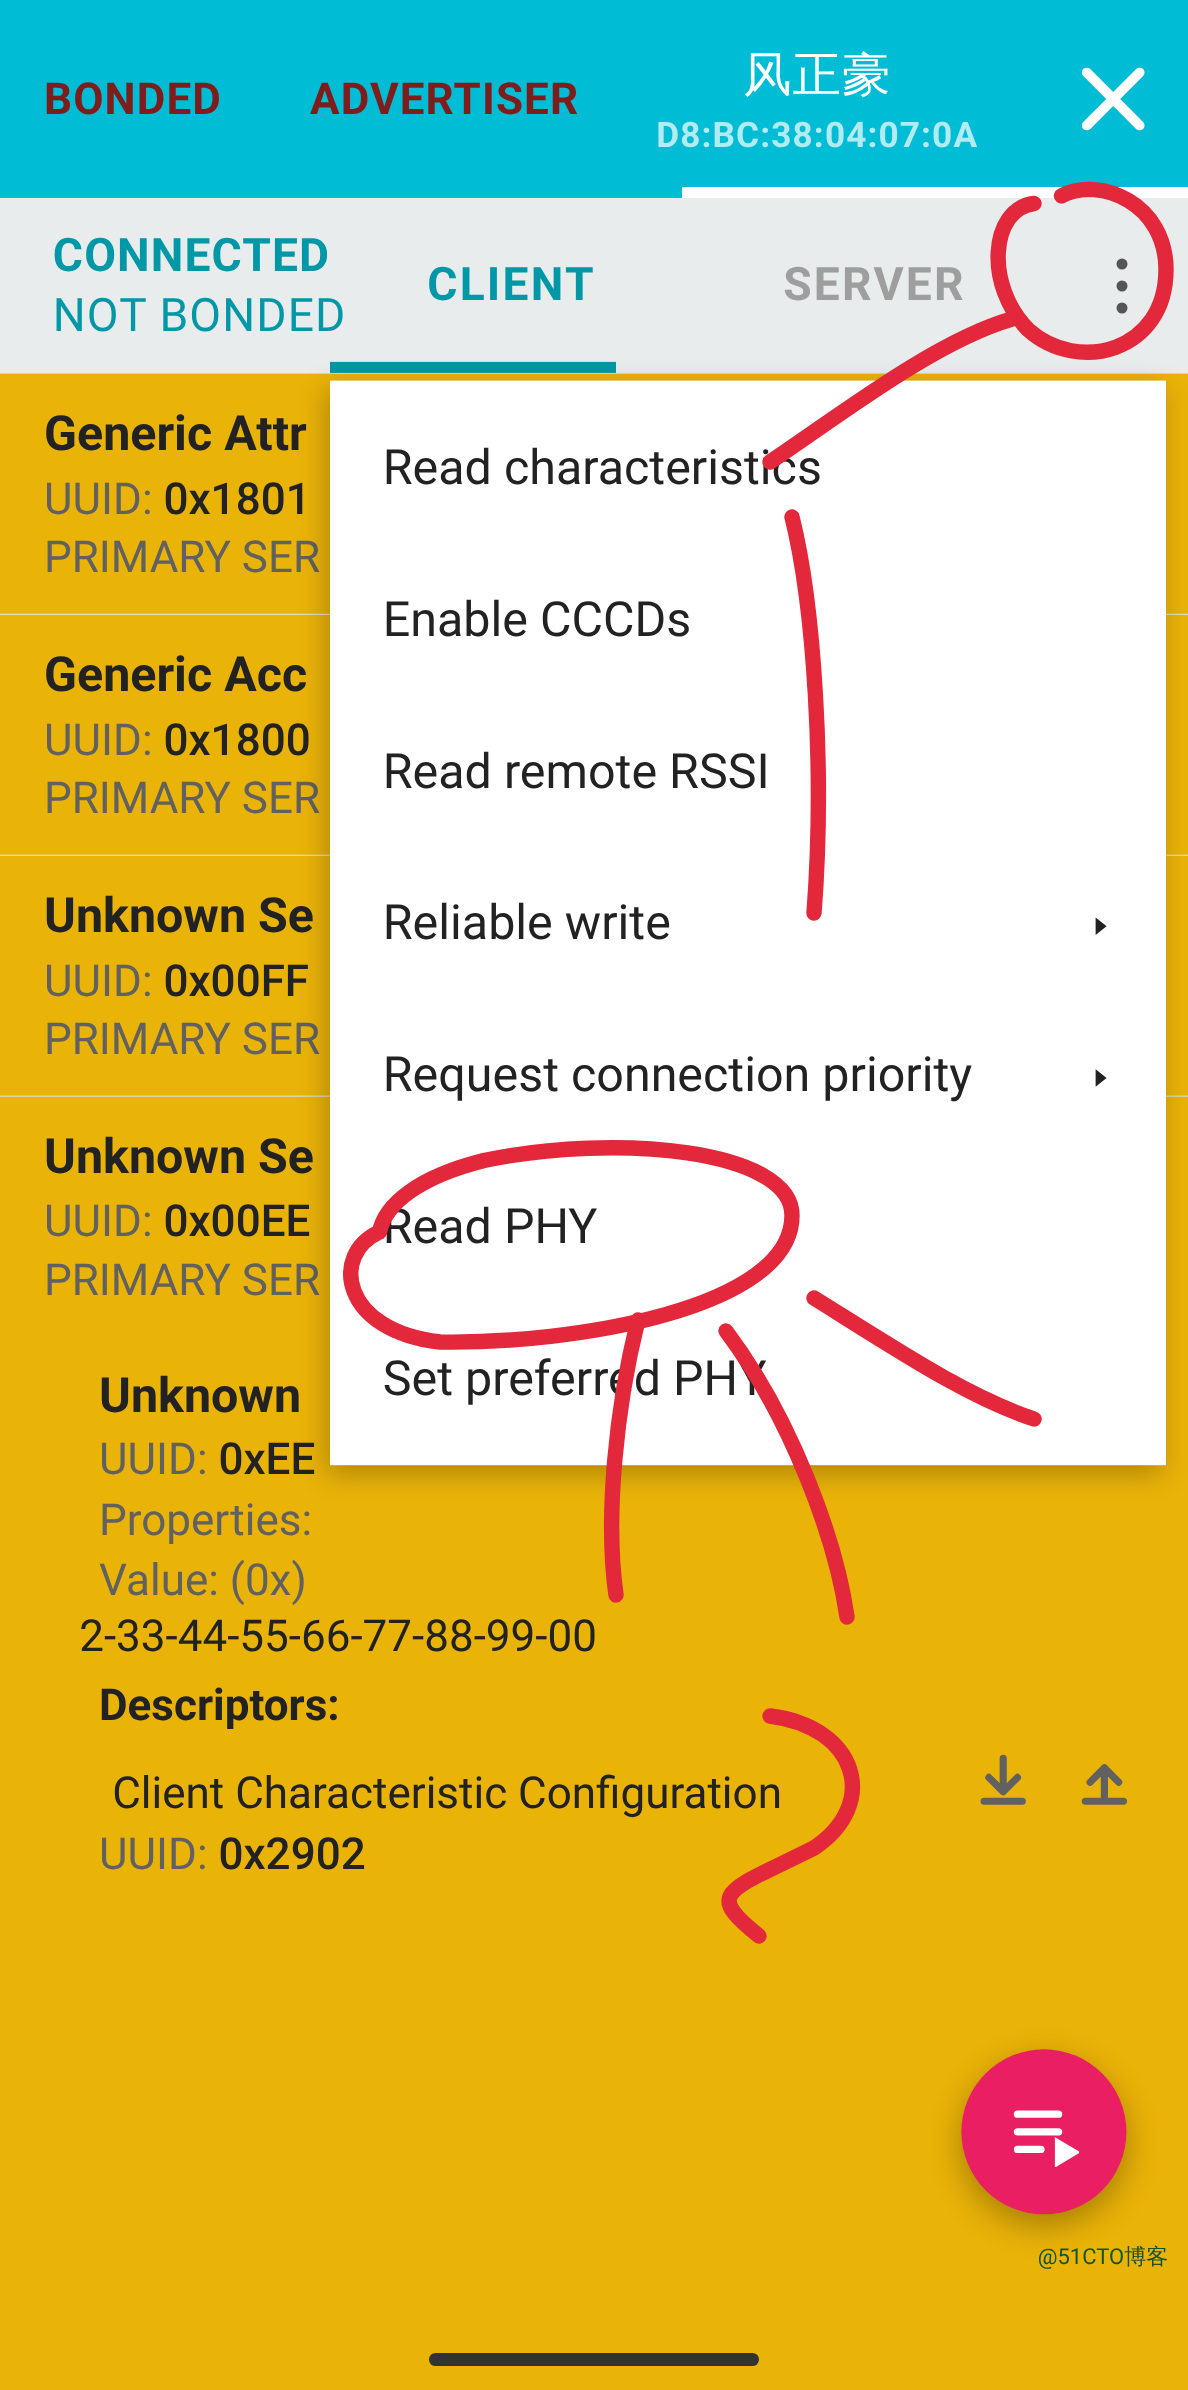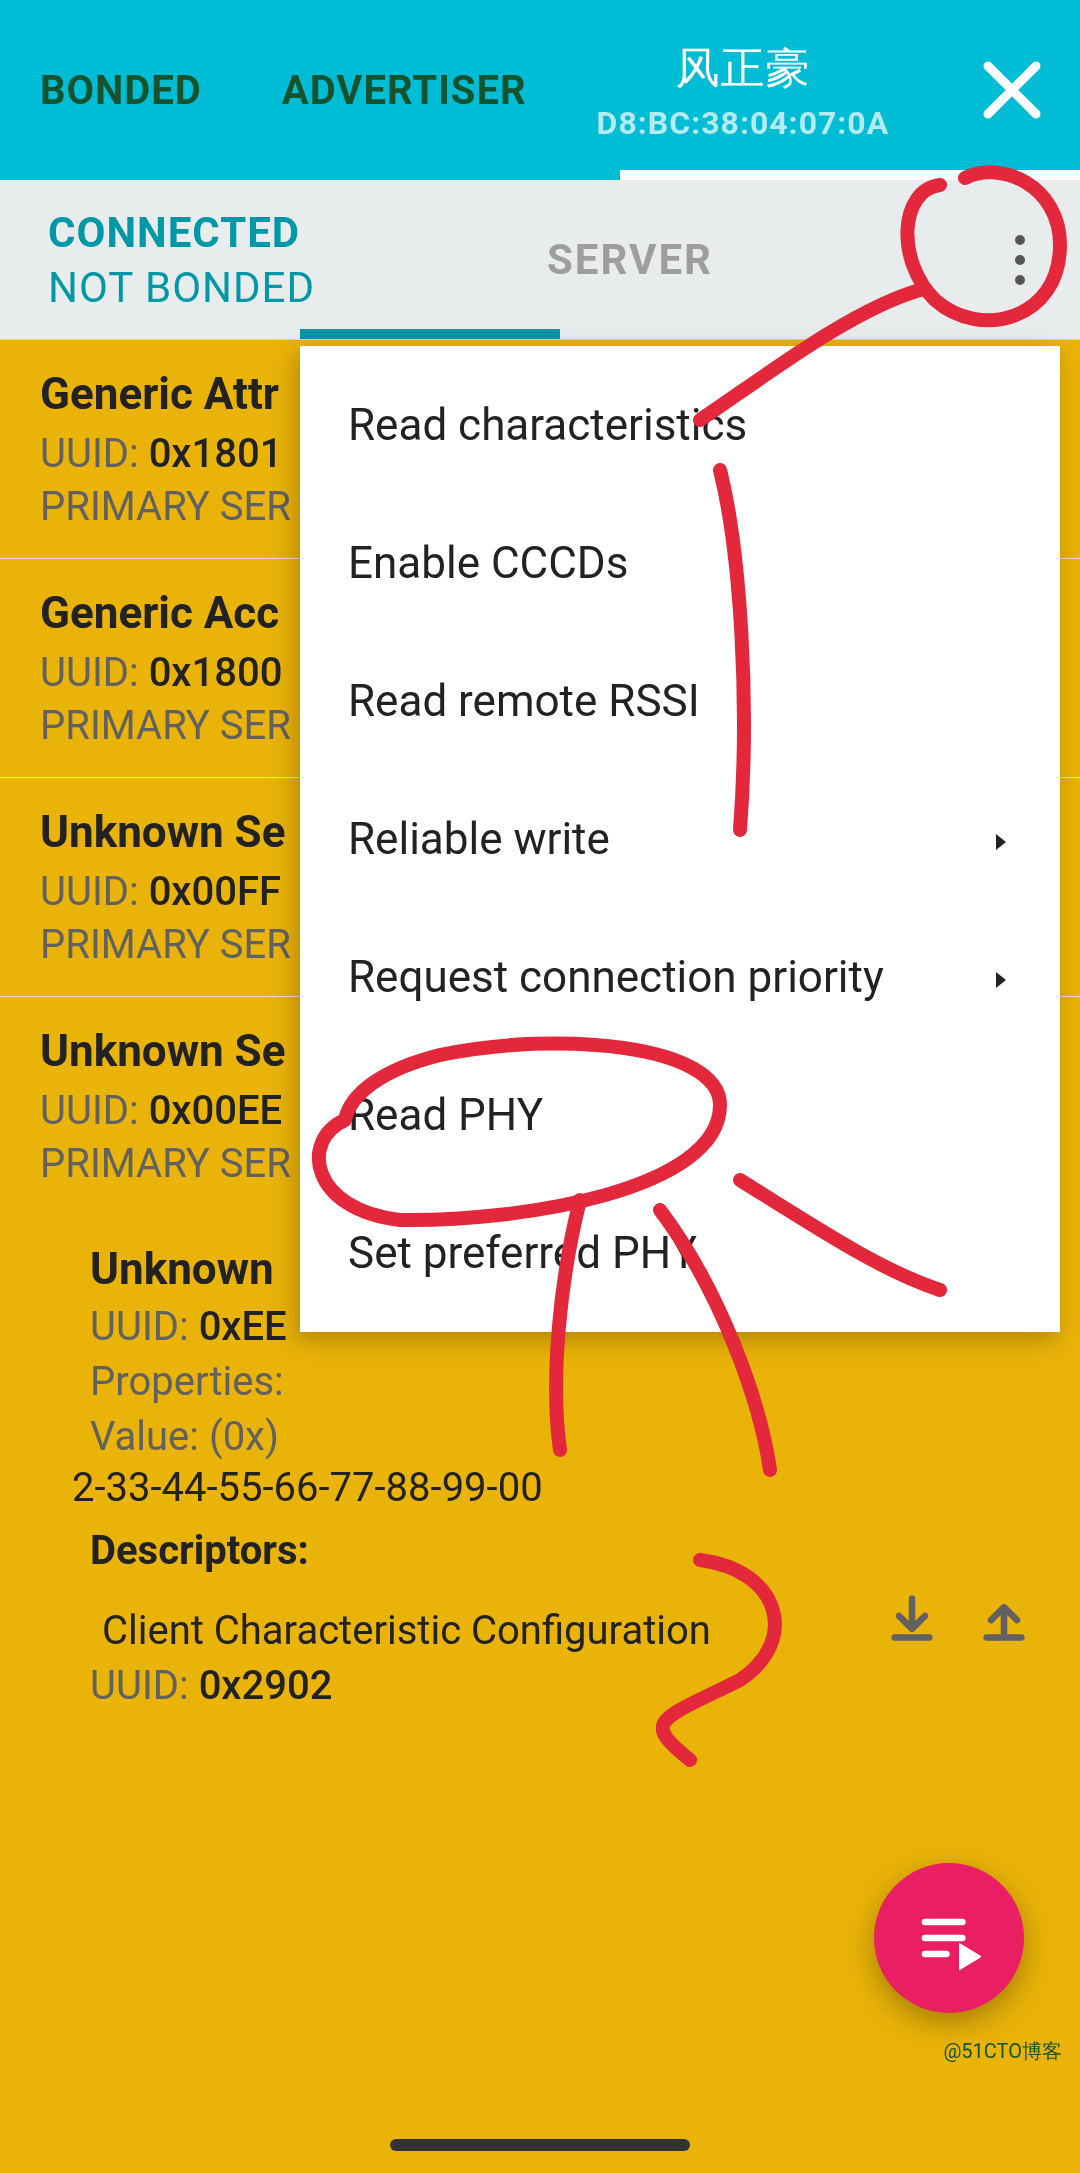--- a/index.html
+++ b/index.html
@@ -1,21 +1,21 @@
 <!DOCTYPE html>
 <html><head>
 <meta charset="utf-8">
 <style>
   * { box-sizing: border-box; margin: 0; padding: 0; }
   html, body { width: 1080px; height: 2173px; font-family: Roboto, "Helvetica Neue", Arial, sans-serif; background: #fafafa; overflow: hidden; position: relative; }
   .app { width: 1080px; height: 2173px; position: relative; display: flex; flex-direction: column; }
 
   
   .topbar { background: #00bcd4; height: 180px; display: flex; align-items: center; position: relative; }
-  .top-tab { flex: 0 0 auto; color: #14532d; font-size: 40px; font-weight: 700; letter-spacing: 1px; padding: 0 40px; height: 100%; display: flex; align-items: center; }
+  .top-tab { flex: 0 0 auto; color: #7f1d1d; font-size: 40px; font-weight: 700; letter-spacing: 1px; padding: 0 40px; height: 100%; display: flex; align-items: center; }
   .top-tab.active { color: #ffffff; }
   .top-device { display: flex; flex-direction: column; justify-content: center; color: #fff; padding: 0 30px 0 30px; height: 100%; }
   .top-device .name { font-size: 44px; font-weight: 500; }
   .top-device .mac { font-size: 32px; color: #b2ebf2; margin-top: 6px; }
   .top-close { position: absolute; right: 32px; top: 50%; transform: translateY(-50%); width: 72px; height: 72px; }
   .top-close svg { width: 100%; height: 100%; }
   .top-active-underline { position: absolute; bottom: 0; height: 10px; background: #ffffff; }
 
   
   .subbar { background: #e8eced; height: 160px; display: flex; align-items: center; border-bottom: 1px solid #d0d4d5; position: relative; }
@@ -85,20 +85,21 @@
     </div>
     <div class="top-active-underline" style="left:620px; width:460px;"></div>
   </div>
 
   <div class="subbar">
     <div class="status-box">
       <span class="status-main">CONNECTED</span>
       <span class="status-sub">NOT BONDED</span>
     </div>
     <div class="subtabs">
+      <div class="subtab active">CLIENT</div>
       <div class="subtab">SERVER</div>
       <div class="subtab-underline" style="left:0; width:260px;"></div>
     </div>
     <div class="overflow-btn">
       <div class="overflow-stack">
         <div class="dot"></div>
           <div class="dot"></div>
           <div class="dot"></div>
       </div>
     </div>

